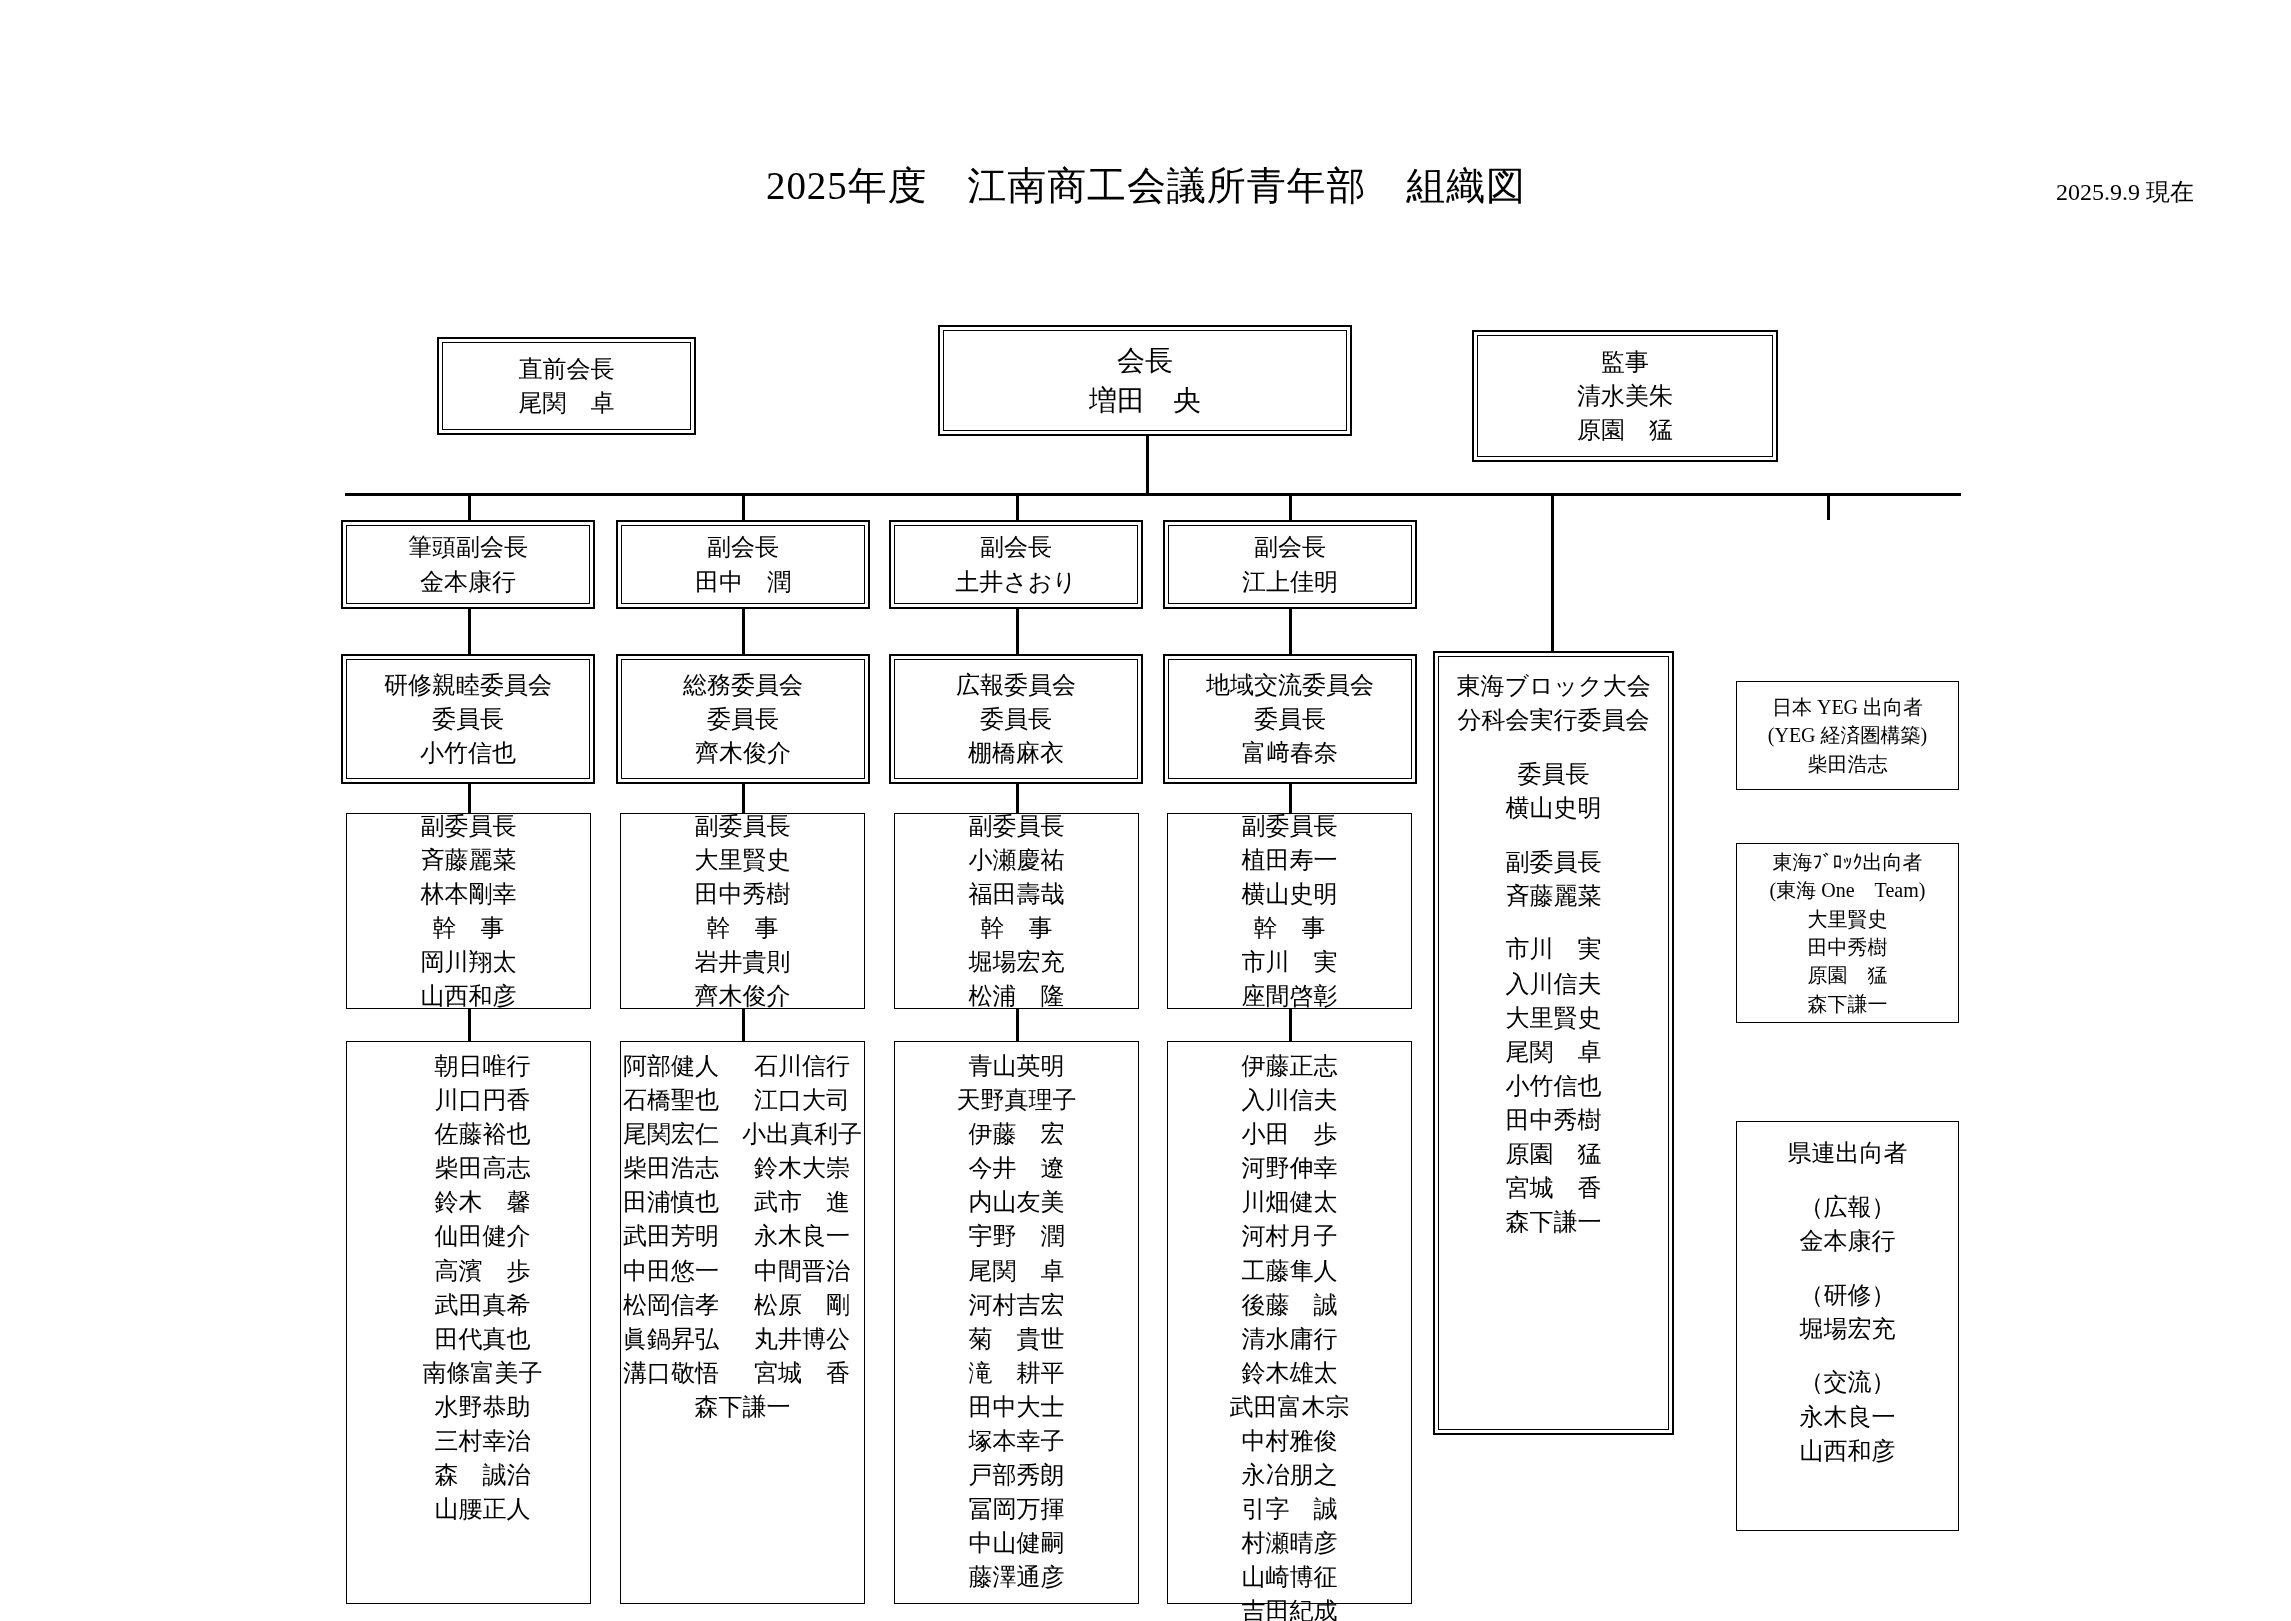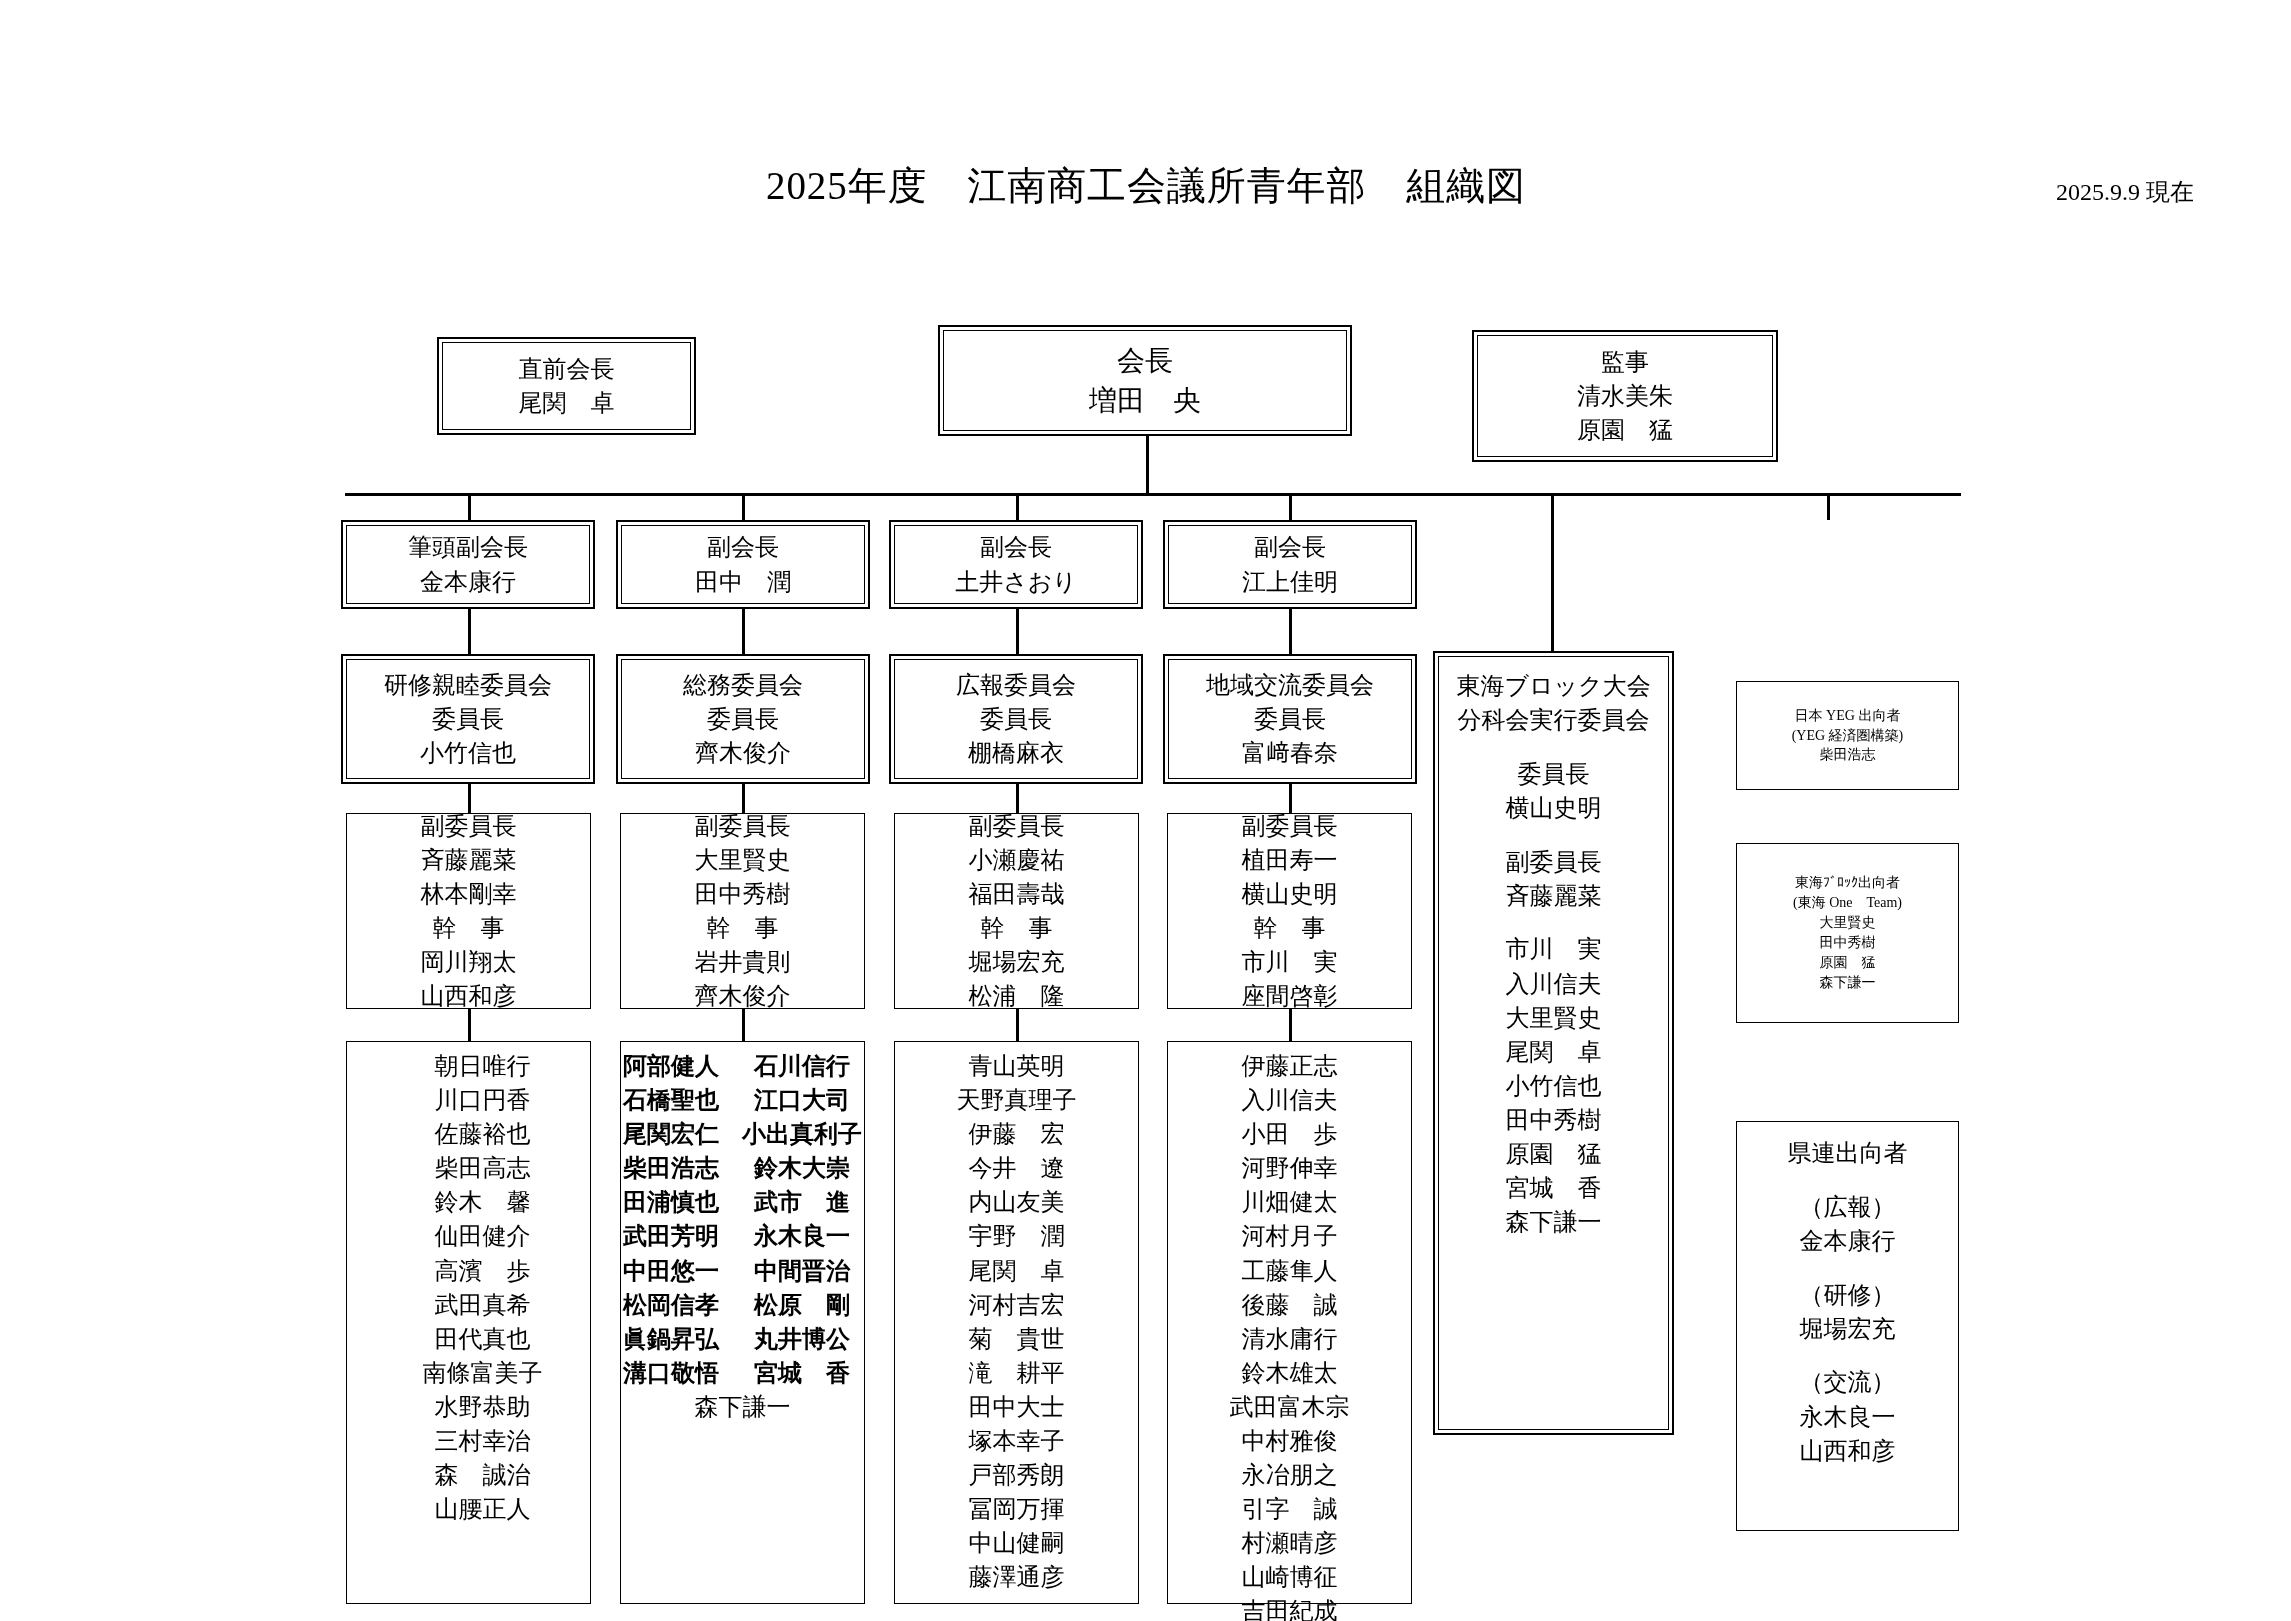--- a/index.html
+++ b/index.html
@@ -82,21 +82,21 @@
   .line {
     font-size: 24px;
     line-height: 1.42;
     white-space: pre;
     text-align: center;
   }
   .line.big {
     font-size: 28px;
   }
   .line.small {
-    font-size: 14px;
+    font-size: 20px;
   }
   .line.spacer {
     height: 19.6px;
   }
 
   
   .conn {
     position: absolute;
     background: #000;
     z-index: 1;
@@ -293,21 +293,21 @@
           <div class="line">水野恭助</div>
           <div class="line">三村幸治</div>
           <div class="line">森　誠治</div>
           <div class="line">山腰正人</div>
         </div>
     </div>
   </div>
 
   <div class="box single" style="left:620px; top:1041px; width:245px; height:563px;">
     <div class="inner">
-      <div class="twocol" style="padding-top:7.1px;font-weight:bold;">
+      <div class="twocol" style="padding-top:7.1px;">
         <div class="col">
             <div class="line">阿部健人</div>
             <div class="line">石橋聖也</div>
             <div class="line">尾関宏仁</div>
             <div class="line">柴田浩志</div>
             <div class="line">田浦慎也</div>
             <div class="line">武田芳明</div>
             <div class="line">中田悠一</div>
             <div class="line">松岡信孝</div>
             <div class="line">眞鍋昇弘</div>

